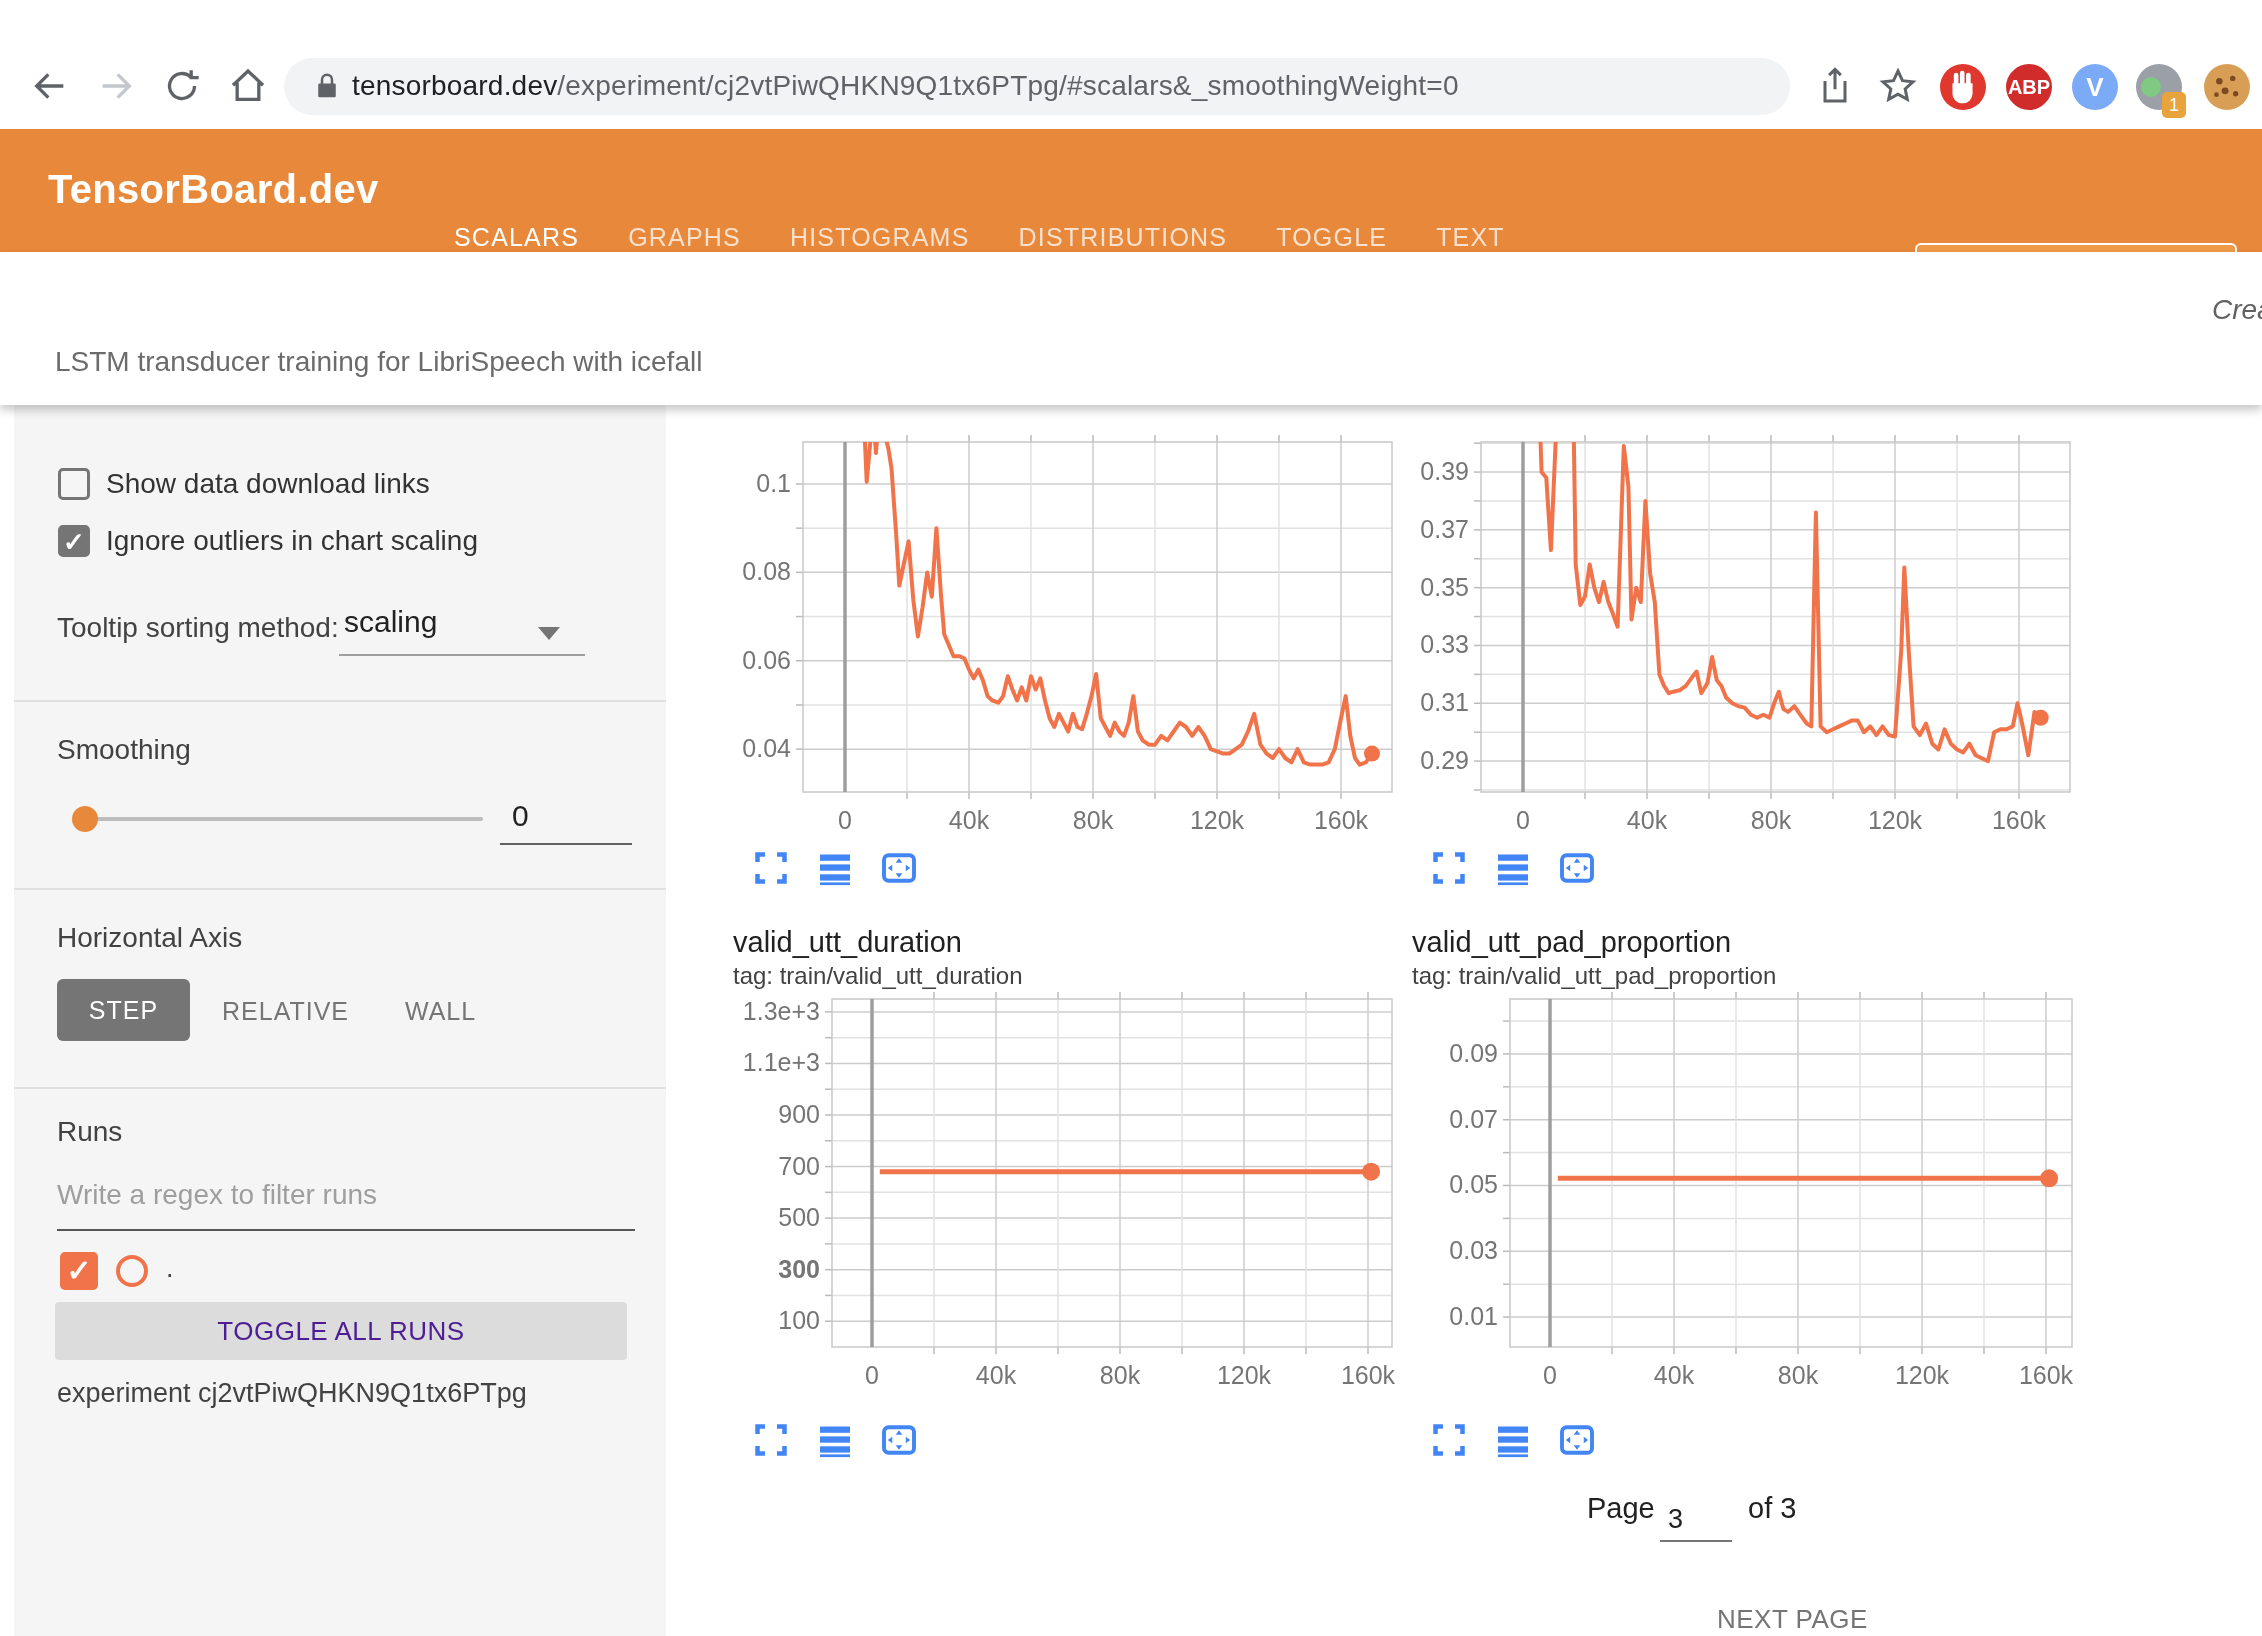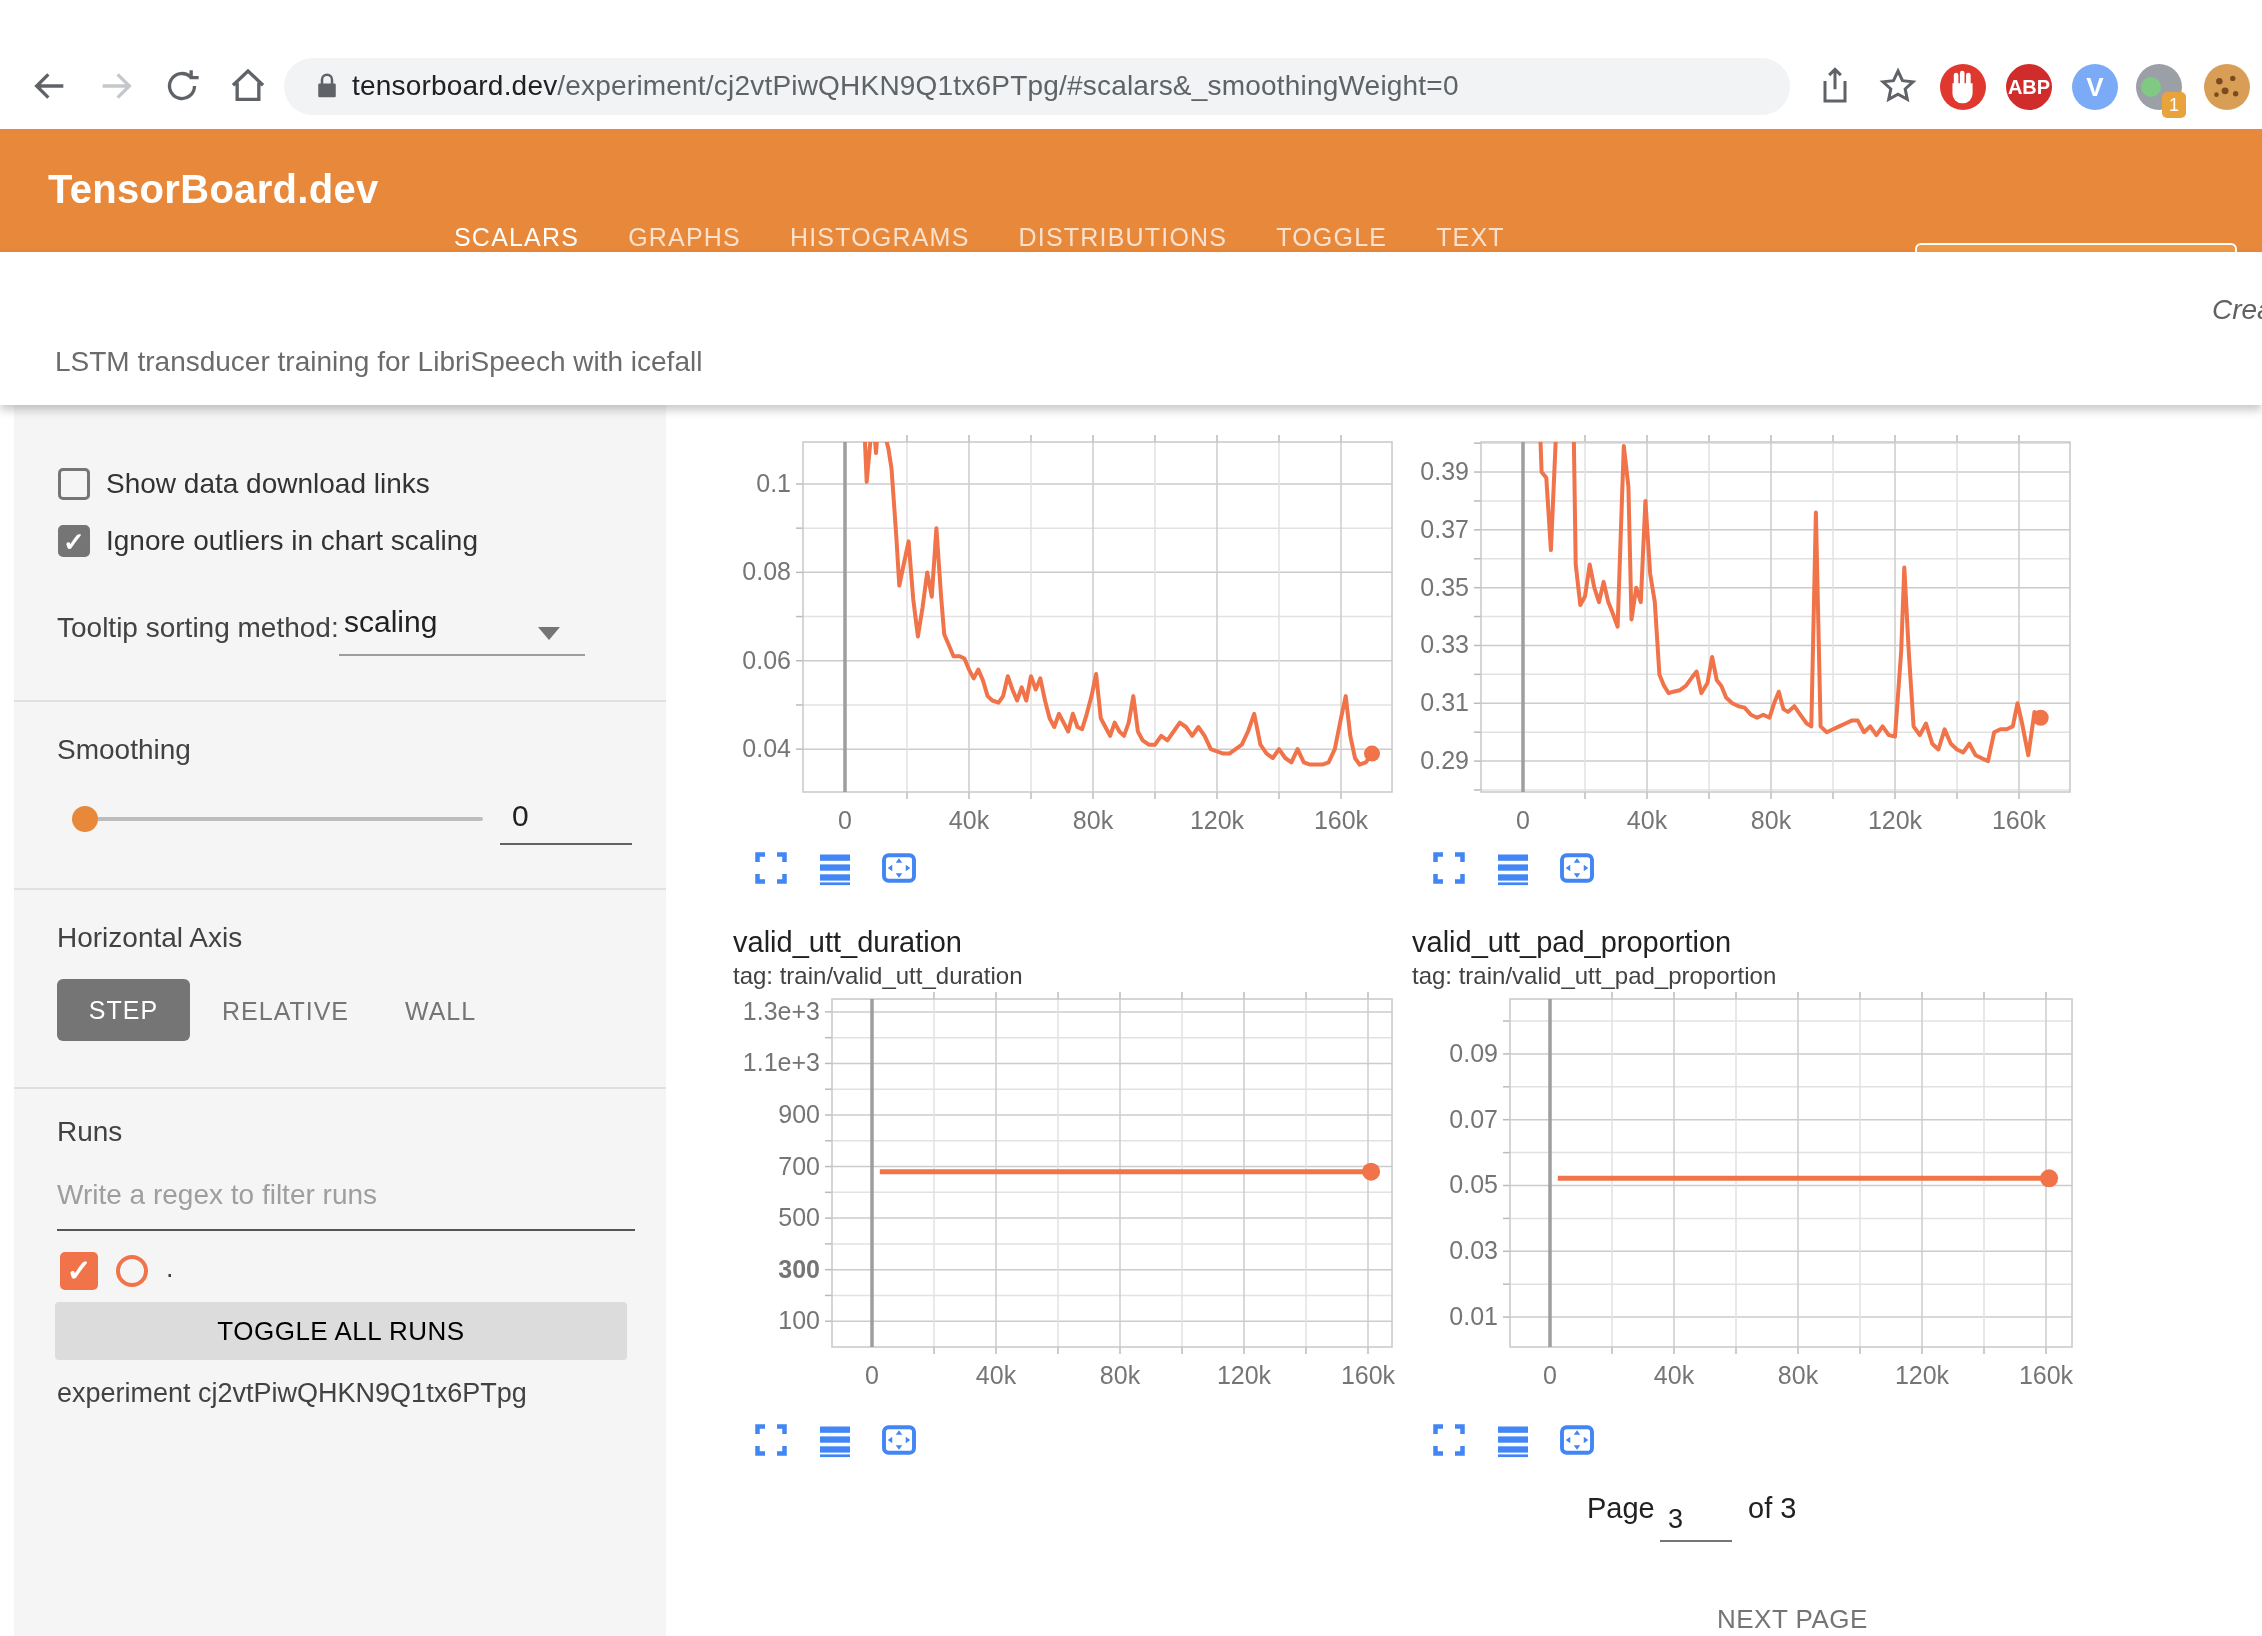--- a/index.html
+++ b/index.html
@@ -45,21 +45,21 @@
   #dd-caret { width:0; height:0; border-left:11px solid transparent; border-right:11px solid transparent; border-top:13px solid #757575; }
   #slider-track { height:4px; background:#bdbdbd; border-radius:2px; }
   #slider-thumb { width:26px; height:26px; border-radius:50%; background:#e8883b; }
   #axis-step-btn { background:#757575; color:#fff; border-radius:6px; font-size:25px; letter-spacing:1px;
     display:flex; align-items:center; justify-content:center; }
   .axis-opt { font-size:25px; letter-spacing:1px; color:#757575; }
   #regex-underline { background:#555; height:2px; }
   #run-checkbox { width:38px; height:38px; background:#f0734a; border-radius:5px; color:#fff; font-size:30px; font-weight:bold;
     text-align:center; line-height:38px; }
   #run-swatch { width:32px; height:32px; border:4px solid #f0734a; border-radius:50%; }
-  #toggle-runs-btn { background:#dcdcdc; border-radius:4px; color:#000000; font-size:26px; letter-spacing:0.5px;
+  #toggle-runs-btn { background:#dcdcdc; border-radius:4px; color:#4c1d95; font-size:26px; letter-spacing:0.5px;
     display:flex; align-items:center; justify-content:center; }
 
   
   .chart-plot { position:absolute; }
   .chart-plot svg { overflow:visible; display:block; }
   .ax-y { position:absolute; font-size:25px; color:#757575; text-align:right; width:100px; }
   .ax-x { position:absolute; font-size:25px; color:#757575; text-align:center; width:90px; }
   .chart-title { font-size:29px; color:#212121; }
   .chart-tag { font-size:24px; color:#424242; }
   .tag-sliver { overflow:hidden; height:16px; }

